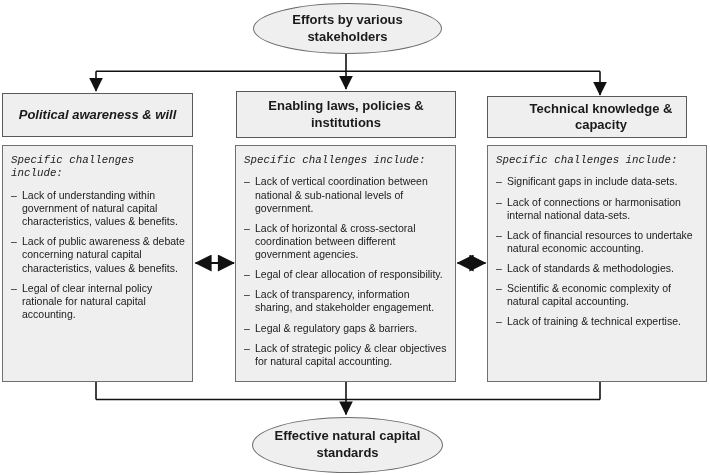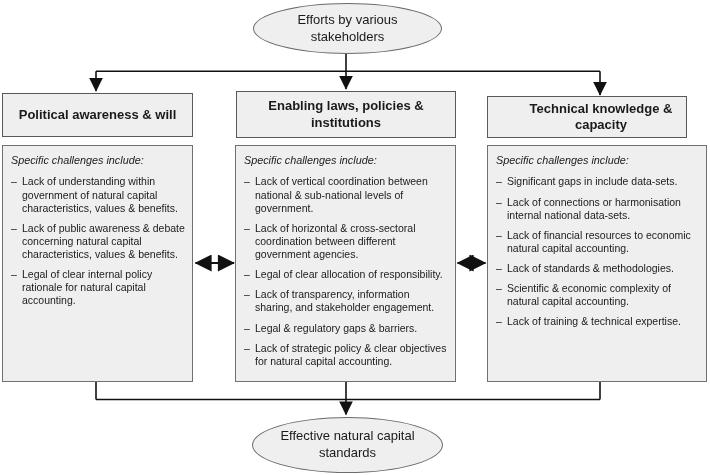--- a/index.html
+++ b/index.html
@@ -18,20 +18,21 @@
     border: 1.2px solid #6b6b6b;
     border-radius: 50%;
     display: flex;
     align-items: center;
     justify-content: center;
     text-align: center;
     font-size: 13px;
     line-height: 1.3;
     padding: 0 20px;
     box-sizing: border-box;
+    font-weight: bold;
   }
   .header-box {
     position: absolute;
     background: #efefef;
     border: 1.6px solid #595959;
     box-sizing: border-box;
     display: flex;
     align-items: center;
     justify-content: center;
     text-align: center;
@@ -46,20 +47,21 @@
     border: 1px solid #707070;
     box-sizing: border-box;
     padding: 8px 6px 8px 8px;
     font-size: 10.5px;
     line-height: 1.25;
   }
   .intro {
     font-style: italic;
     font-size: 10.8px;
     margin: 0 0 8px 0;
+    font-family: Liberation Mono, monospace;
   }
   .item { display: flex; margin-bottom: 7px; }
   .dash { flex: 0 0 11px; width: 11px; }
   .itext { flex: 1; }
   svg.overlay {
     position: absolute;
     left: 0; top: 0;
     width: 710px; height: 475px;
     pointer-events: none;
   }
@@ -97,21 +99,21 @@
     </g>
     <g stroke="#111111" stroke-width="2" fill="none">
       <line x1="457.5" y1="263" x2="485.5" y2="263" marker-start="url(#arrow)" marker-end="url(#arrow)"></line>
     </g>
   </svg>
 
   <div class="ellipse" style="left:253px; top:3px; width:189px; height:51px;">
     <span>Efforts by various stakeholders</span>
   </div>
 
-  <div class="header-box" style="left:2px; top:93px; width:191px; height:44px;">
+  <div class="header-box" style="left:2px; top:93px; width:191px; height:44px;font-style:italic;">
     <span>Political awareness &amp; will</span>
   </div>
   <div class="header-box" style="left:236px; top:91px; width:220px; height:47px;justify-content:center;">
     <span>Enabling laws, policies &amp; institutions</span>
   </div>
   <div class="header-box" style="left:487px; top:96px; width:200px; height:42px;padding-left:36px;">
     <span>Technical knowledge &amp; capacity</span>
   </div>
 
   <div class="content-box" style="left:2px; top:145px; width:191px; height:237px;">
@@ -163,21 +165,21 @@
     <div class="item">
       <span class="dash">–</span>
       <span class="itext">Significant gaps in include data-sets.</span>
     </div>
     <div class="item">
       <span class="dash">–</span>
       <span class="itext">Lack of connections or harmonisation internal national data-sets.</span>
     </div>
     <div class="item">
       <span class="dash">–</span>
-      <span class="itext">Lack of financial resources to economic natural capital accounting.</span>
+      <span class="itext">Lack of financial resources to undertake natural economic accounting.</span>
     </div>
     <div class="item">
       <span class="dash">–</span>
       <span class="itext">Lack of standards &amp; methodologies.</span>
     </div>
     <div class="item">
       <span class="dash">–</span>
       <span class="itext">Scientific &amp; economic complexity of natural capital accounting.</span>
     </div>
     <div class="item">

